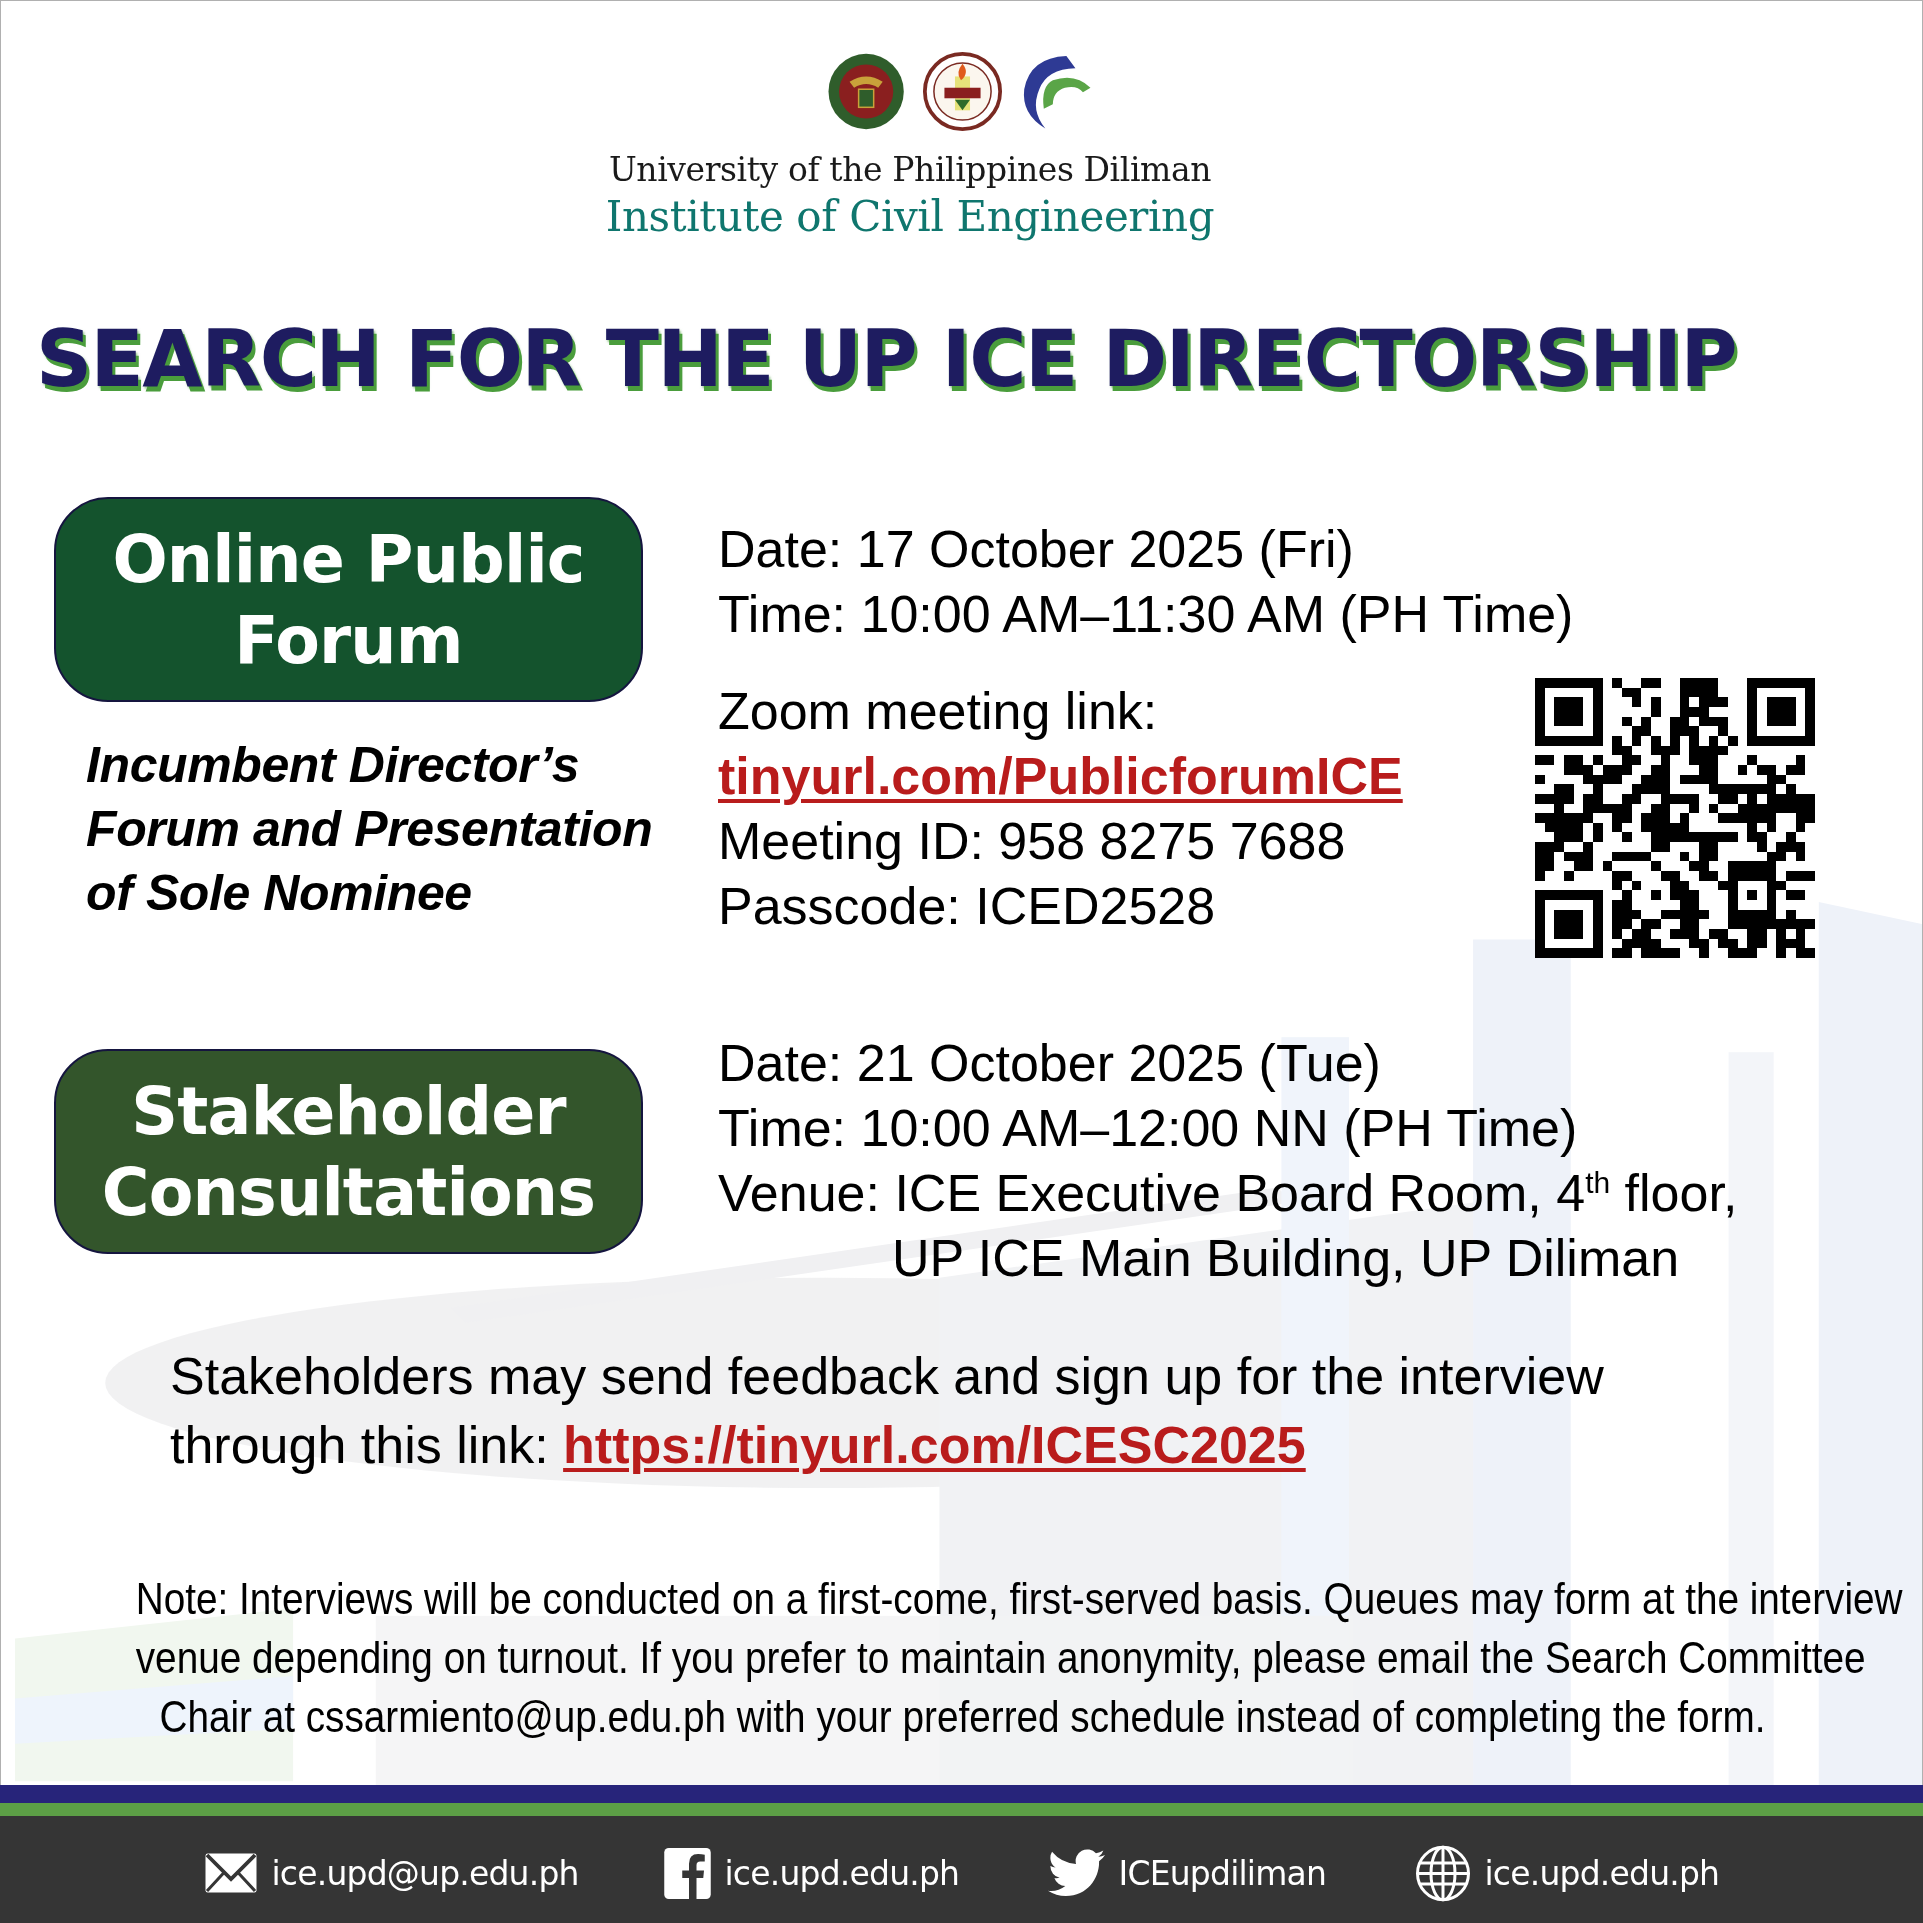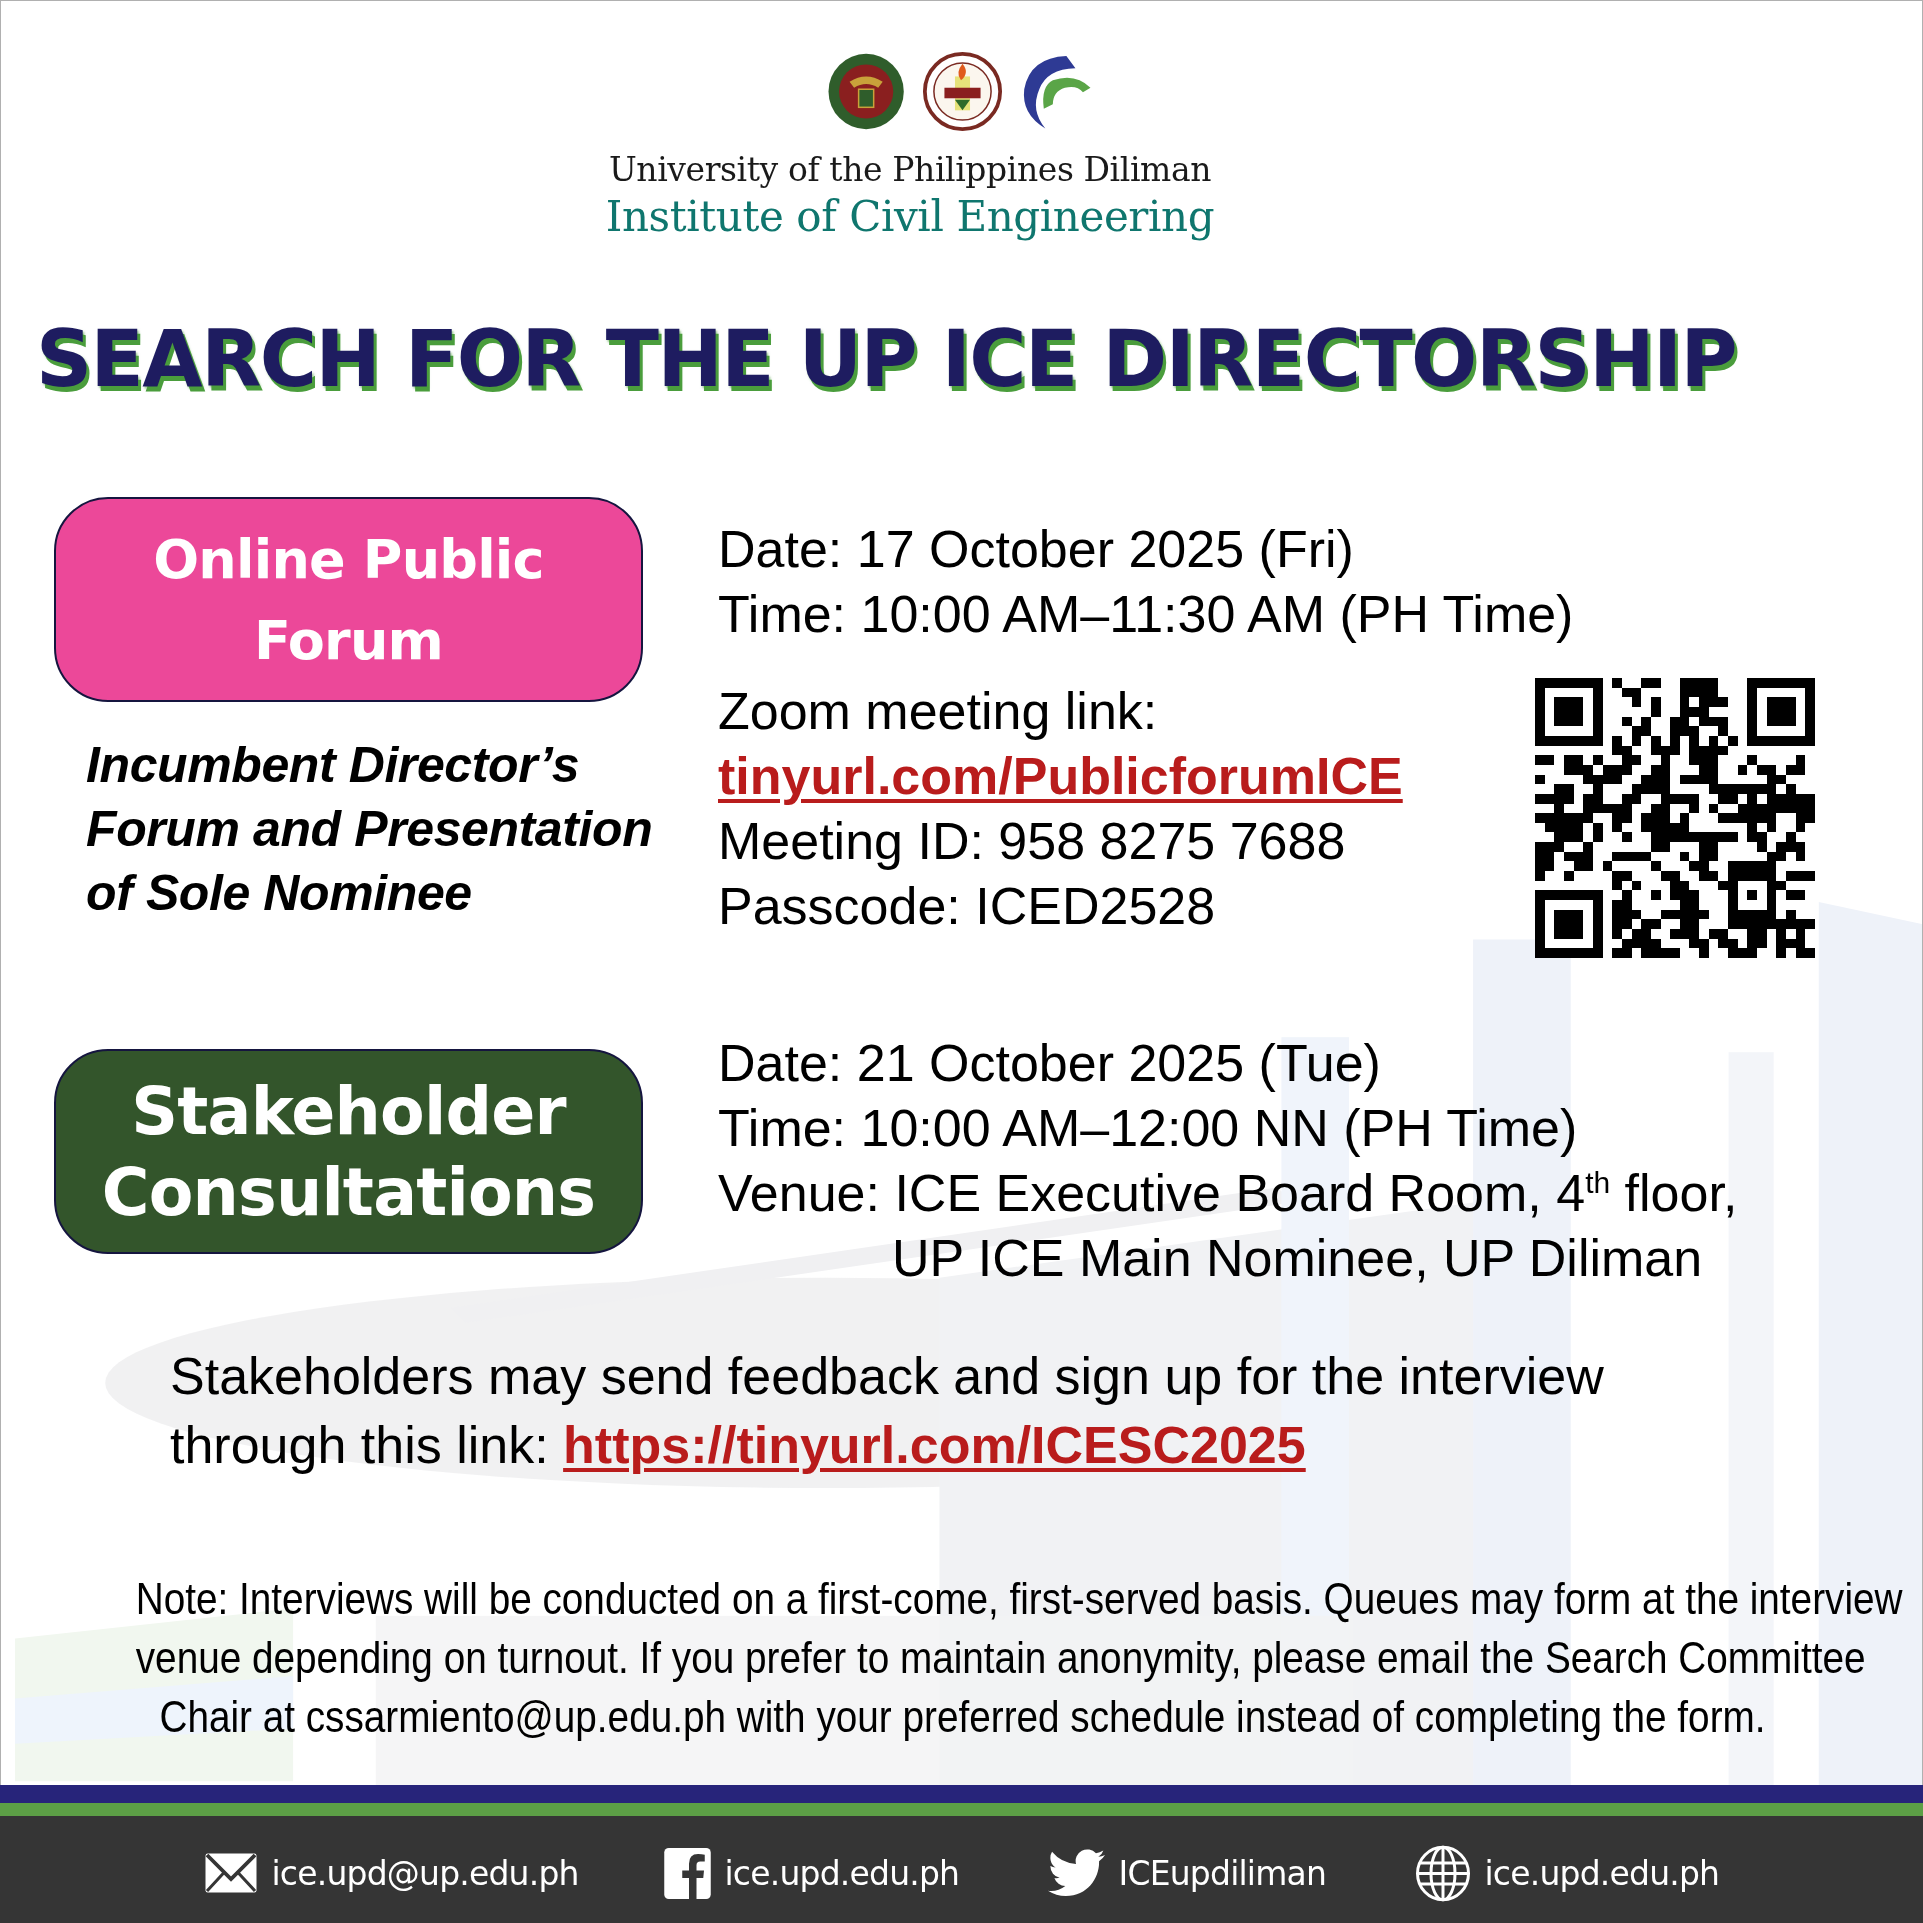--- a/index.html
+++ b/index.html
@@ -9,21 +9,21 @@
   .bg svg { position: absolute; left: 0; top: 0; }
 
   .logos { position: absolute; left: 827px; top: 50px; width: 271px; height: 83px; }
   .uni-line { position: absolute; left: 0; width: 1820px; text-align: center; font-family: "DejaVu Serif", "Liberation Serif", serif; }
   .uni1 { top: 150px; font-size: 33px; color: #1a1a1a; letter-spacing: -0.4px; }
   .uni2 { top: 192px; font-size: 42px; color: #0f766e; letter-spacing: -0.4px; }
 
   .main-title { position: absolute; left: 0; top: 314px; width: 1772px; text-align: center; font-family: "DejaVu Sans", sans-serif; font-weight: bold; font-size: 78px; color: #1e1c60; letter-spacing: -1.5px; text-shadow: 3px 4.5px 0 #4a9d3c, 1.5px 2.3px 2.3px rgba(74,157,60,0.6); }
 
   .pill { position: absolute; left: 54px; width: 585px; border: 2.3px solid #15153f; border-radius: 54px; color: #ffffff; text-align: center; font-family: "DejaVu Sans", sans-serif; font-weight: bold; display: flex; align-items: center; justify-content: center; flex-direction: column; }
-  .pill-blue { top: 497px; height: 201px; background: #ec4899; font-size: 54px; line-height: 81px; letter-spacing: -0.8px; }
+  .pill-blue { top: 497px; height: 201px; background: #14532d; font-size: 65px; line-height: 81px; letter-spacing: -0.8px; }
   .pill-green { top: 1049px; height: 201px; background: #33552b; font-size: 65px; line-height: 81px; letter-spacing: -0.8px; }
 
   .subtitle { position: absolute; left: 86px; top: 733px; font-family: "Liberation Sans", sans-serif; font-weight: bold; font-style: italic; font-size: 50px; line-height: 64px; color: #000; letter-spacing: -0.4px; }
 
   .info { position: absolute; left: 718px; font-family: "Liberation Sans", sans-serif; font-size: 52px; color: #000; line-height: 65px; }
   .info .line { display: block; white-space: nowrap; }
   .info-1 { top: 485px; margin-top: 32px; }
   .info-2 { top: 679px; }
   .info-3 { top: 1031px; }
   .link { color: #b91c1c; font-weight: bold; text-decoration: underline; text-decoration-thickness: 3.8px; text-underline-offset: 4.5px; }
@@ -278,21 +278,21 @@
 
 <div class="pill pill-green">
   <span>Stakeholder</span>
   <span>Consultations</span>
 </div>
 
 <div class="info info-3">
   <span class="line">Date: 21 October 2025 (Tue)</span>
   <span class="line">Time: 10:00 AM–12:00 NN (PH Time)</span>
   <span class="line"><span>Venue: ICE Executive Board Room, 4</span><sup>th</sup><span> floor,</span></span>
-  <span class="line indent">UP ICE Main Nominee, UP Diliman</span>
+  <span class="line indent">UP ICE Main Building, UP Diliman</span>
 </div>
 
 <div class="cta">
   <div>Stakeholders may send feedback and sign up for the interview</div>
   <div><span>through this link: </span><span class="link">https://tinyurl.com/ICESC2025</span></div>
 </div>
 
 <div class="note">
   <span>Note: Interviews will be conducted on a first-come, first-served basis. Queues may form at the interview</span>
   <span>venue depending on turnout. If you prefer to maintain anonymity, please email the Search Committee</span>

